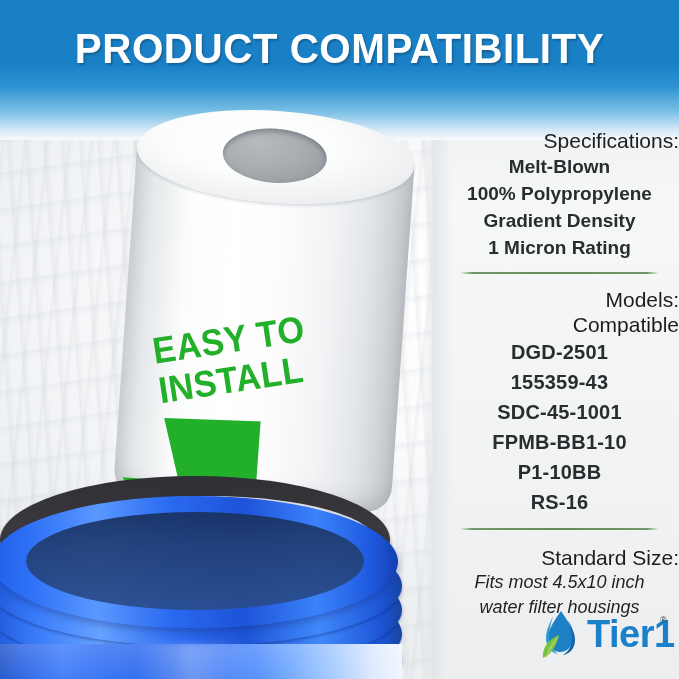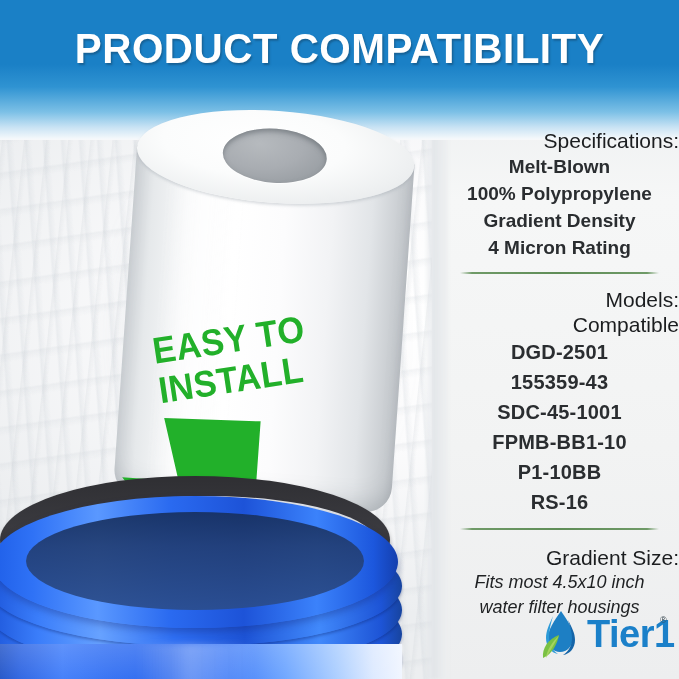--- a/index.html
+++ b/index.html
@@ -256,40 +256,40 @@
     </div>
   </div>
 
   <div class="info">
 
     <div class="blk-spec">
       <div class="sec-head">Specifications:</div>
       <div class="sec-line">Melt-Blown</div>
       <div class="sec-line">100% Polypropylene</div>
       <div class="sec-line">Gradient Density</div>
-      <div class="sec-line">4 Micron Rating</div>
+      <div class="sec-line">1 Micron Rating</div>
     </div>
 
     <div class="divider"></div>
 
     <div class="blk-models">
       <div class="sec-head">Models:</div>
       <div class="sec-head">Compatible</div>
       <div class="sec-line model">DGD-2501</div>
       <div class="sec-line model">155359-43</div>
       <div class="sec-line model">SDC-45-1001</div>
       <div class="sec-line model">FPMB-BB1-10</div>
       <div class="sec-line model">P1-10BB</div>
       <div class="sec-line model">RS-16</div>
     </div>
 
     <div class="divider"></div>
 
     <div class="blk-size">
-      <div class="sec-head">Gradient Size:</div>
+      <div class="sec-head">Standard Size:</div>
       <div class="sec-italic">Fits most 4.5x10 inch</div>
       <div class="sec-italic">water filter housings</div>
     </div>
   </div>
 
   <div class="logo">
     <svg class="logo-mark" viewBox="0 0 48 50">
       <path d="M24 1 C31 11 36 19 36 27 C36 36 30 42 23 42 C16 42 11 36 11 28 C11 20 17 11 24 1 Z" fill="#1d7fc4"></path>
       <path d="M16 6 C12 15 9 21 9 28 C9 36 14 43 21 44 C15 40 12 34 12 27 C12 20 14 13 16 6 Z" fill="#2d9bd8"></path>
       <path d="M31 10 C35 18 38 23 38 30 C38 38 33 44 26 45 C32 41 35 35 35 28 C35 22 33 16 31 10 Z" fill="#1565a8"></path>

